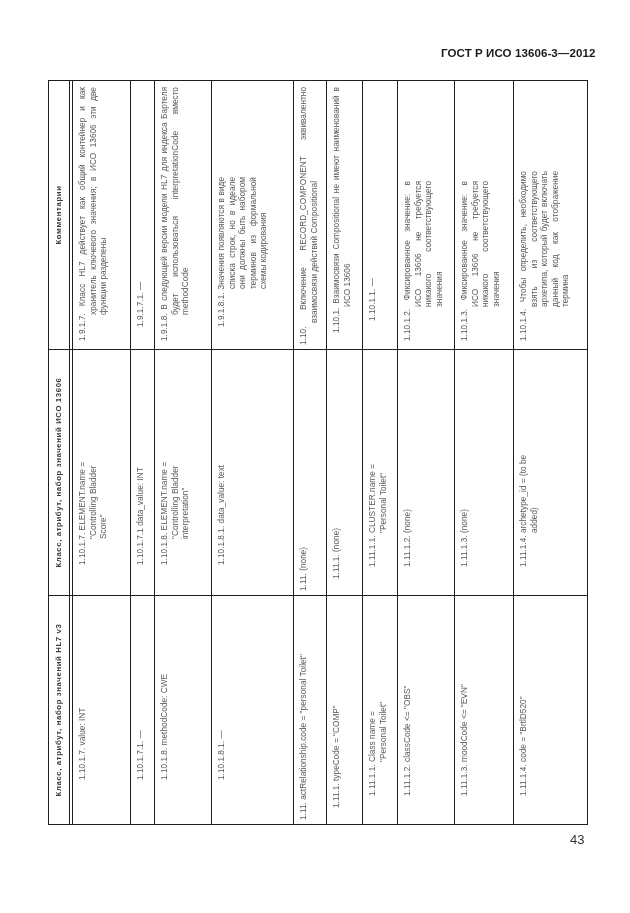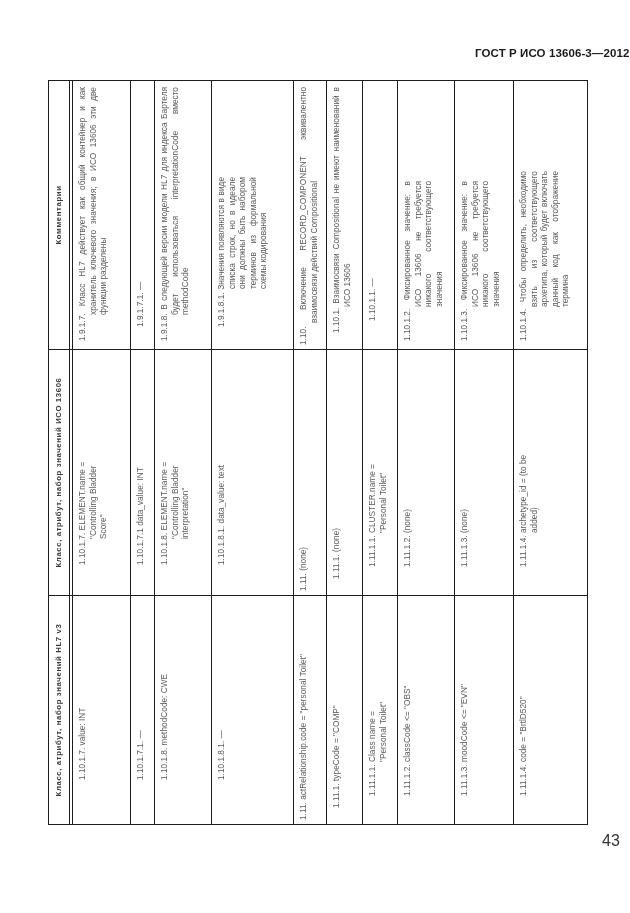--- a/index.html
+++ b/index.html
@@ -1,20 +1,20 @@
 <!DOCTYPE html>
 <html><head>
 <meta charset="utf-8">
 <style>
   html, body { margin:0; padding:0; background:#ffffff; }
   body { width:630px; height:913px; position:relative; overflow:hidden;
          font-family: "Liberation Sans", sans-serif; color:#3a3a3a; }
   .doc-header { position:absolute; left:441px; top:47px; font-size:11.5px; font-weight:bold;
-                color:#1a1a1a; letter-spacing:0.1px;margin-left:34px; }
-  .page-number { position:absolute; left:602px; top:832px; font-size:16px; color:#333; }
+                color:#1a1a1a; letter-spacing:0.1px; }
+  .page-number { position:absolute; left:570px; top:832px; font-size:13px; color:#333; }
 
   
   .rot-wrap { position:absolute; left:48px; top:825px; width:744px; height:538px;
               transform-origin: 0 0; transform: rotate(-90deg); }
   table.spec { border-collapse:collapse; width:744px; height:538px; table-layout:fixed; }
   table.spec td, table.spec th { border:1.3px solid #1e1e1e; vertical-align:top;
               font-size:8.3px; line-height:10.6px; padding:0; color:#5a5a5a; }
   table.spec th { font-weight:bold; font-size:7.8px; color:#3a3a3a; text-align:center;
                   vertical-align:middle; letter-spacing:0.6px; height:20px; }
   tr.dbl td { height:2px; border-top:1.3px solid #1e1e1e; border-bottom:1.3px solid #1e1e1e; }

